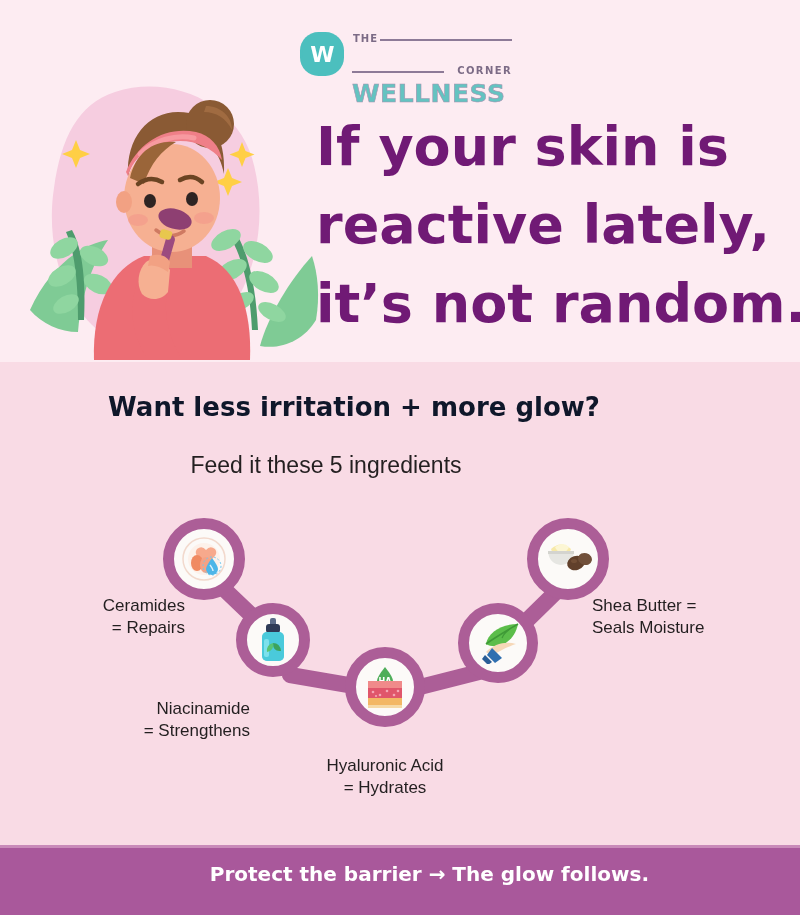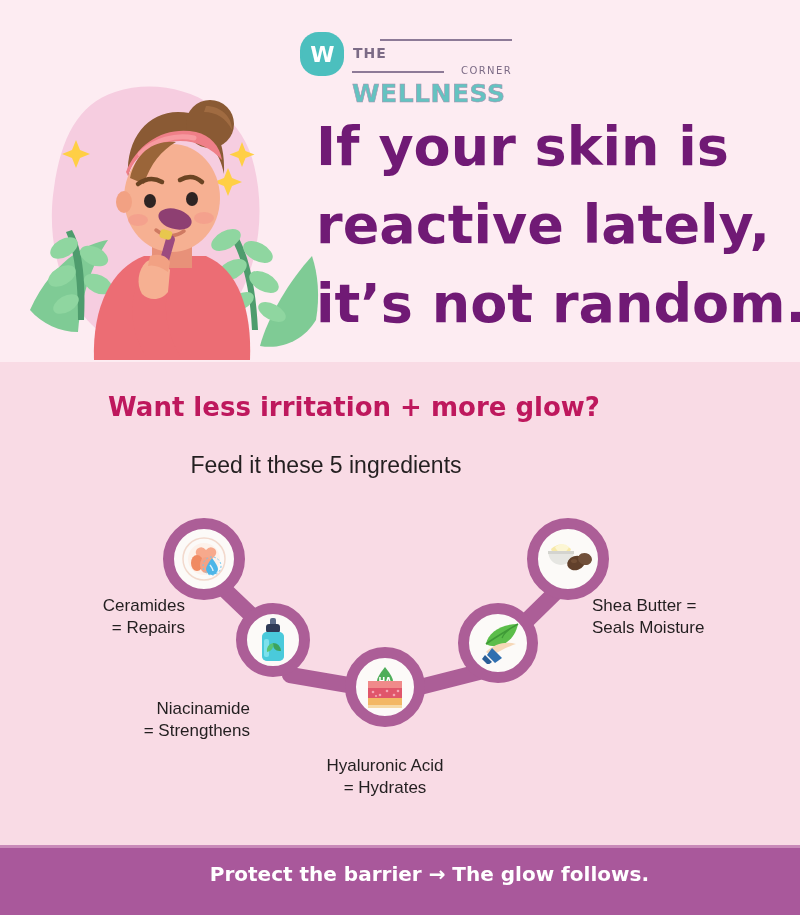--- a/index.html
+++ b/index.html
@@ -82,22 +82,22 @@
     font-family: "DejaVu Sans", sans-serif;
     letter-spacing: -1px;
   }
   .logo-text {
     position: relative;
     width: 160px;
     height: 46px;
   }
   .logo-the {
     position: absolute;
-    left: 1px; top: 14px;
-    font-size: 14px;
+    left: 1px; top: 2px;
+    font-size: 10px;
     font-weight: bold;
     letter-spacing: 1px;
     color: #7c6b86;
     font-family: "DejaVu Sans", sans-serif;
   }
   .logo-the-rule {
     position: absolute;
     left: 28px; top: 8px;
     width: 132px; height: 1.5px;
     background: #8d7a97;
@@ -116,21 +116,21 @@
   .logo-corner-rule {
     position: absolute;
     left: 0px; top: 40px;
     width: 92px; height: 1.5px;
     background: #8d7a97;
   }
   .logo-corner {
     position: absolute;
     right: 0px; top: 34px;
     font-size: 10px;
-    font-weight: normal;
+    font-weight: bold;
     letter-spacing: 1.4px;
     color: #7c6b86;
     font-family: "DejaVu Sans", sans-serif;
   }
 
   
   .headline {
     position: absolute;
     left: 316px; top: 108px;
     width: 460px;
@@ -150,21 +150,21 @@
     left: 20px; top: 80px;
     width: 300px; height: 280px;
   }
 
   
   .want-line {
     position: absolute;
     left: 0; top: 392px;
     width: 708px;
     text-align: center;
-    color: #be185d;
+    color: #0f172a;
     font-family: "DejaVu Sans", sans-serif;
     font-weight: bold;
     font-size: 26px;
   }
   .feed-line {
     position: absolute;
     left: 0; top: 452px;
     width: 652px;
     text-align: center;
     color: #231f20;

